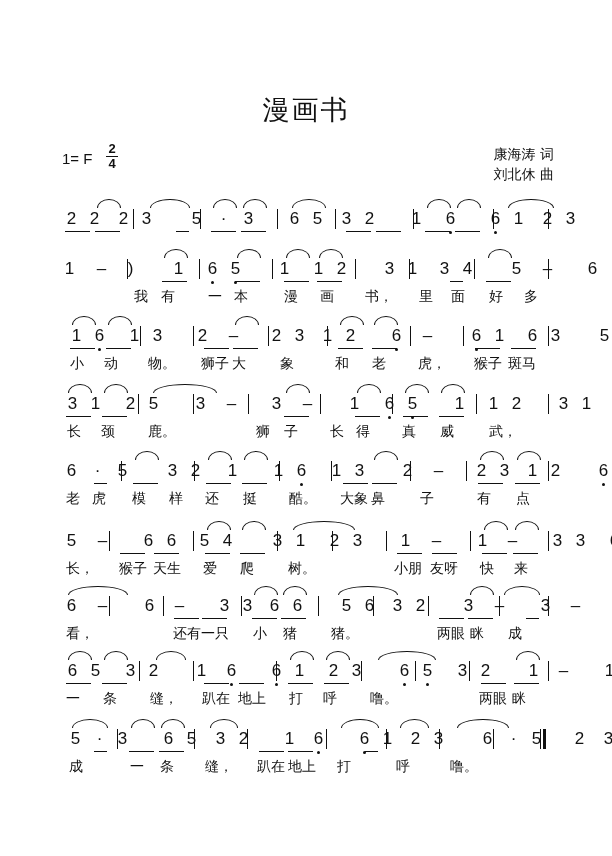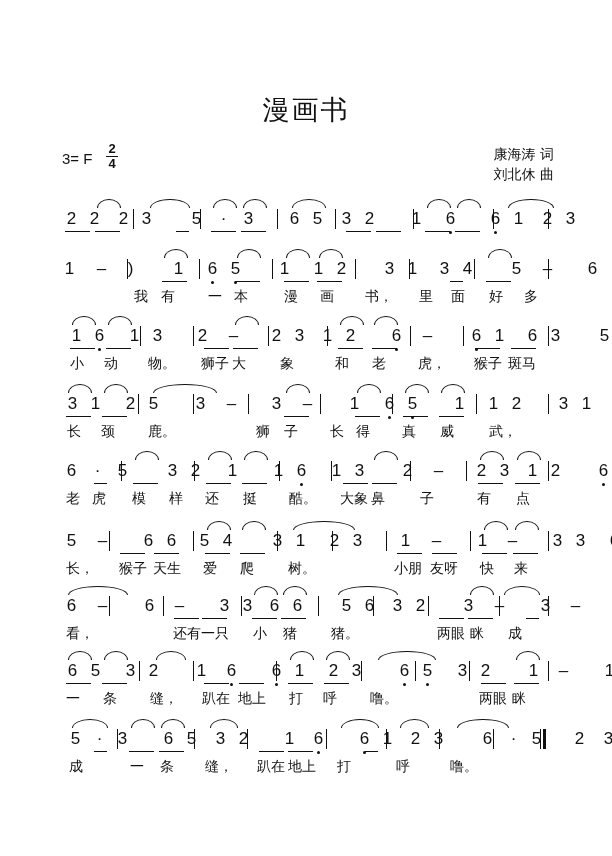--- a/index.html
+++ b/index.html
@@ -23,21 +23,21 @@
   .final { position: absolute; top: 1px; height: 20px; width: 3px; background: #111; }
   .final2 { position: absolute; top: 1px; height: 20px; width: 1px; background: #111; }
   .slur { position: absolute; top: -9px; height: 8px; border: 1.2px solid #111;
           border-bottom: none; border-radius: 50% 50% 0 0 / 100% 100% 0 0; }
   .lyr { position: absolute; top: 30px; font-size: 14px; font-family: "DejaVu Sans", sans-serif; }
 </style>
 </head>
 <body>
 
 <div class="title">漫画书</div>
-<div class="key">3= F</div>
+<div class="key">1= F</div>
 <div class="timesig">
   <span>2</span>
   <span class="bar"></span>
   <span>4</span>
 </div>
 <div class="credit c1">康海涛 词</div>
 <div class="credit c2">刘北休 曲</div>
 
 <div id="score">
     <div class="line" style="top: 208px;"><span class="tok note" style="left: 66px;"><span>2</span></span><span class="tok note" style="left: 78px;"><span>2</span></span><span class="beam" style="width: 25px; left: 65px;"></span><span class="tok note" style="left: 96px;"><span>2</span></span><span class="tok note" style="left: 108px;"><span>3</span></span><span class="beam" style="width: 25px; left: 95px;"></span><span class="slur" style="width: 22px; left: 97px;"></span><span class="barline" style="left: 133px;"></span><span class="tok note" style="left: 147px;"><span>5</span></span><span class="tok note" style="left: 163px;"><span>·</span></span><span class="tok note" style="left: 177px;"><span>3</span></span><span class="beam" style="width: 13px; left: 176px;"></span><span class="slur" style="width: 38px; left: 150px;"></span><span class="barline" style="left: 200px;"></span><span class="tok note" style="left: 212px;"><span>6</span></span><span class="tok note" style="left: 224px;"><span>5</span></span><span class="beam" style="width: 25px; left: 211px;"></span><span class="slur" style="width: 22px; left: 213px;"></span><span class="tok note" style="left: 242px;"><span>3</span></span><span class="tok note" style="left: 254px;"><span>2</span></span><span class="beam" style="width: 25px; left: 241px;"></span><span class="slur" style="width: 22px; left: 243px;"></span><span class="barline" style="left: 277px;"></span><span class="tok note" style="left: 290px;"><span>1</span></span><span class="tok note" style="left: 313px;"><span>6</span><span class="ld"></span></span><span class="slur" style="width: 32px; left: 292px;"></span><span class="barline" style="left: 335px;"></span><span class="tok note" style="left: 347px;"><span>6</span><span class="ld"></span></span><span class="tok note" style="left: 359px;"><span>1</span></span><span class="beam" style="width: 25px; left: 346px;"></span><span class="tok note" style="left: 377px;"><span>2</span></span><span class="tok note" style="left: 389px;"><span>3</span></span><span class="beam" style="width: 25px; left: 376px;"></span><span class="barline" style="left: 413px;"></span><span class="beam" style="width: 25px; left: 425px;"></span><span class="slur" style="width: 22px; left: 427px;"></span><span class="beam" style="width: 25px; left: 455px;"></span><span class="slur" style="width: 22px; left: 457px;"></span><span class="barline" style="left: 493px;"></span><span class="slur" style="width: 44px; left: 508px;"></span><span class="barline" style="left: 548px;"></span></div>

